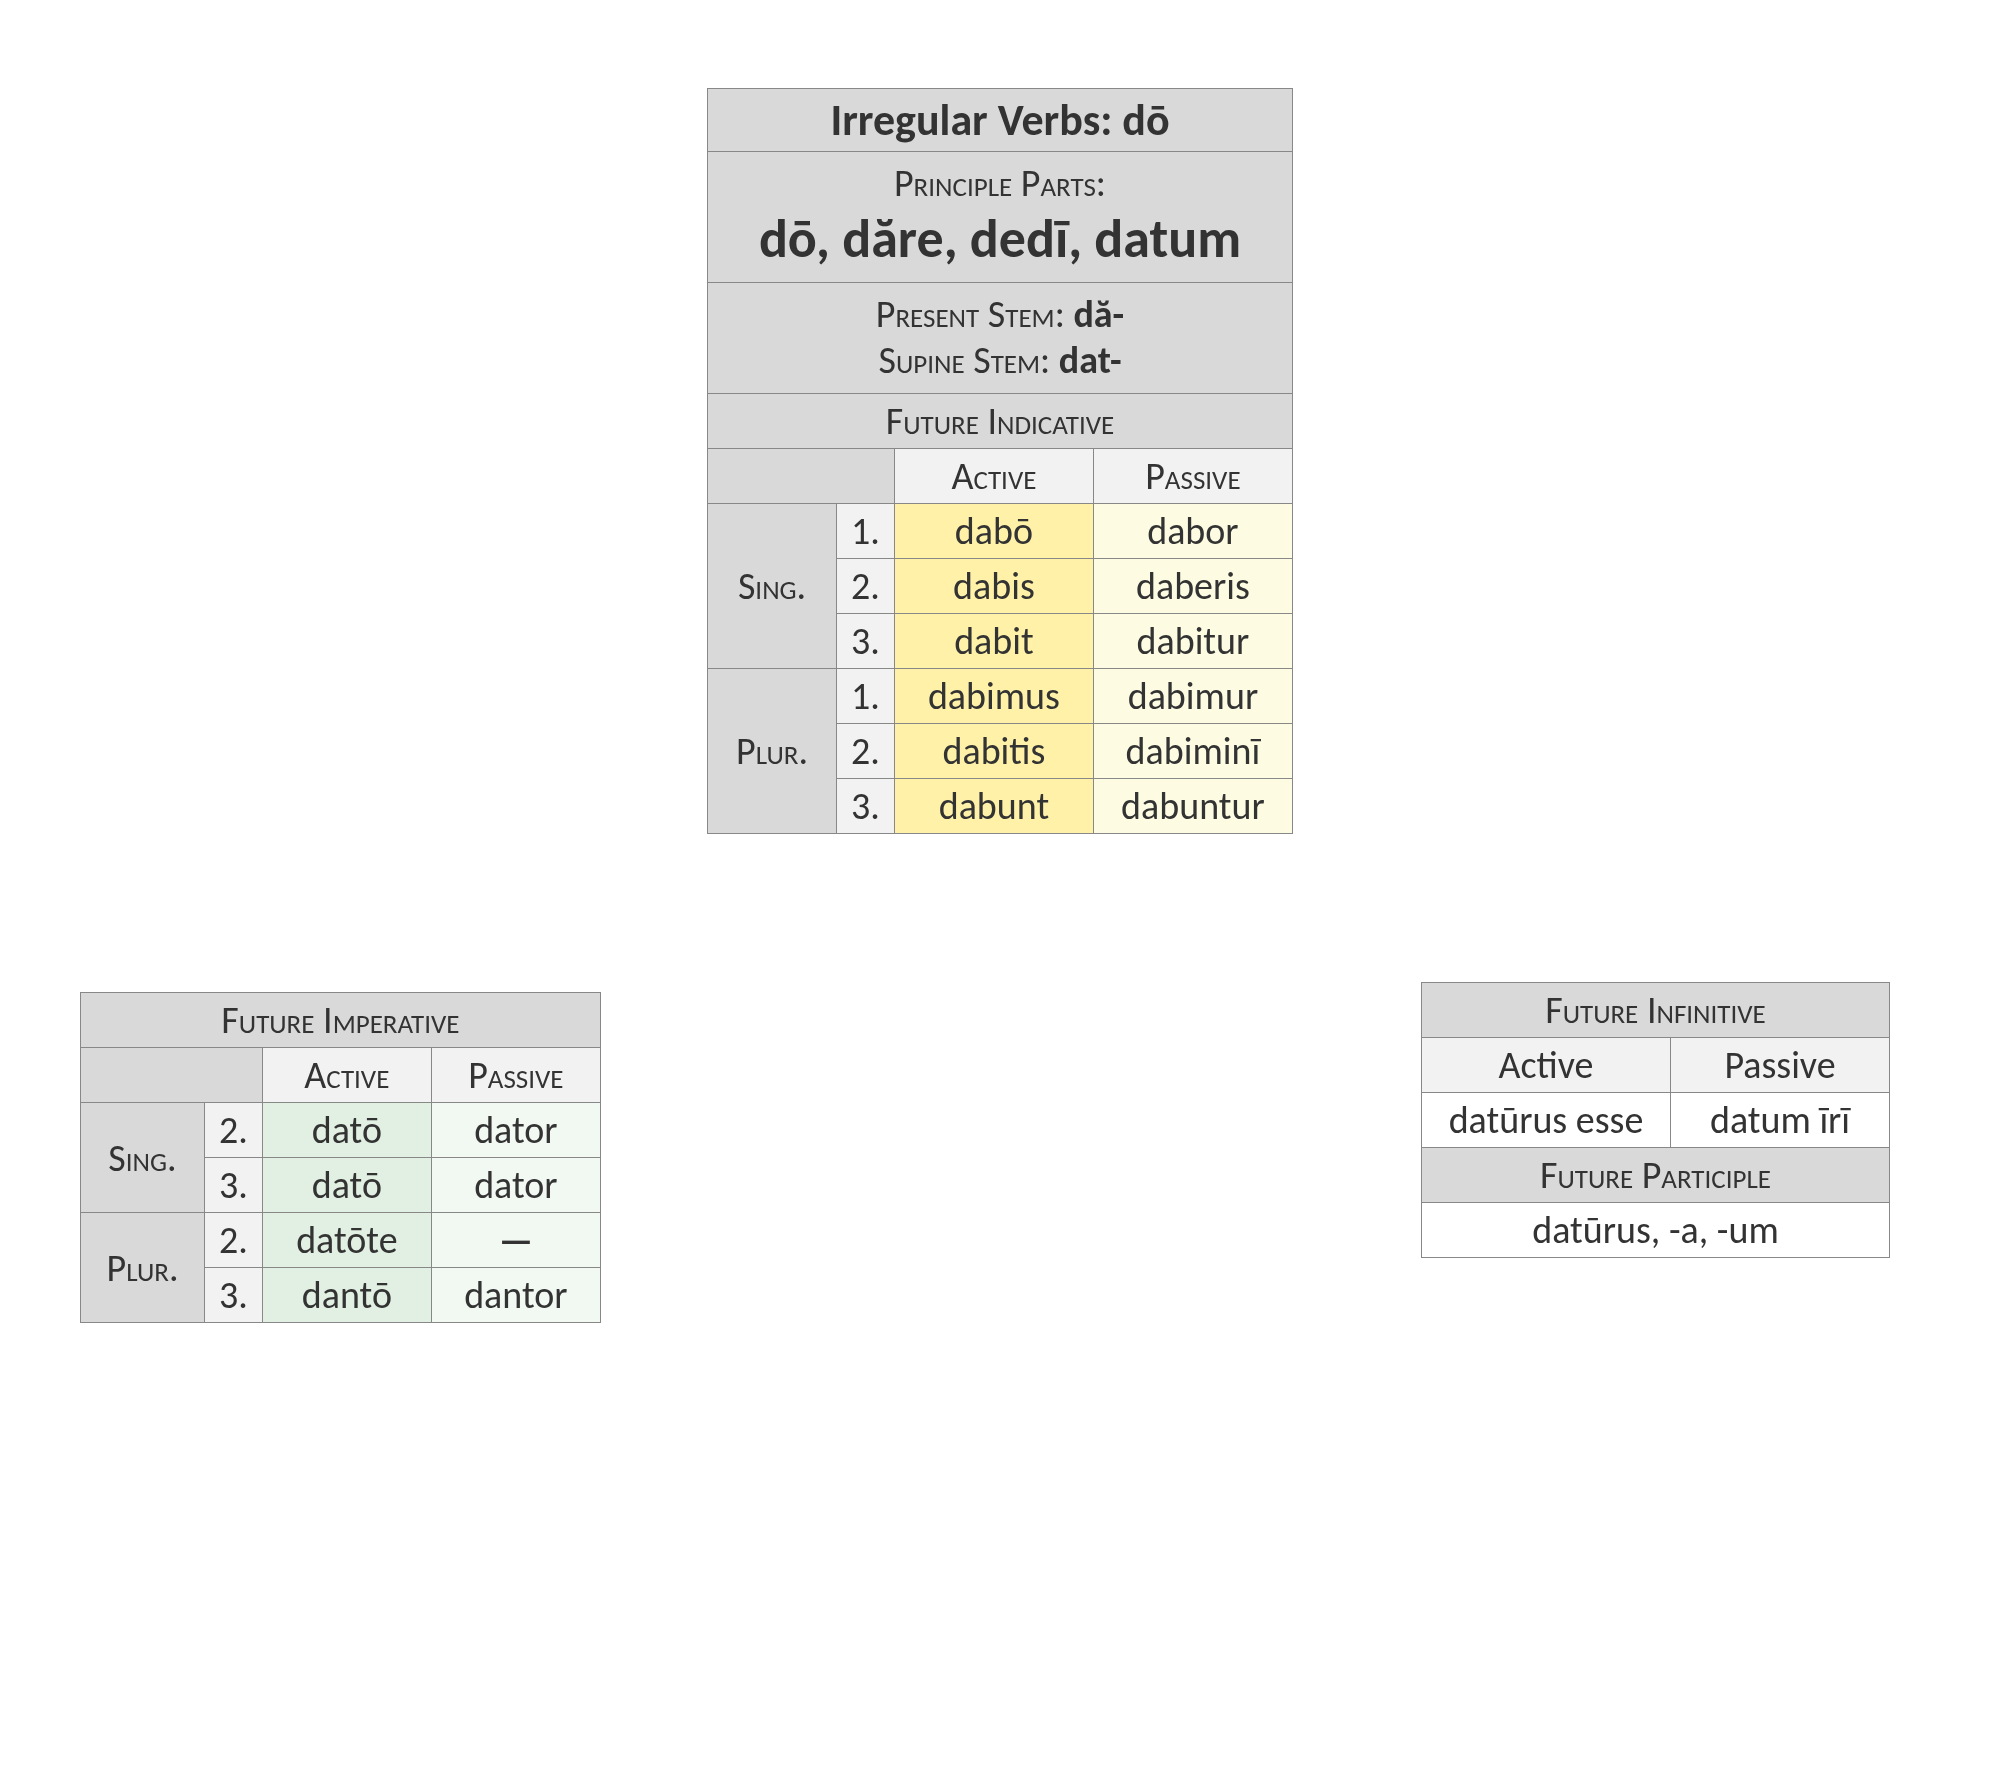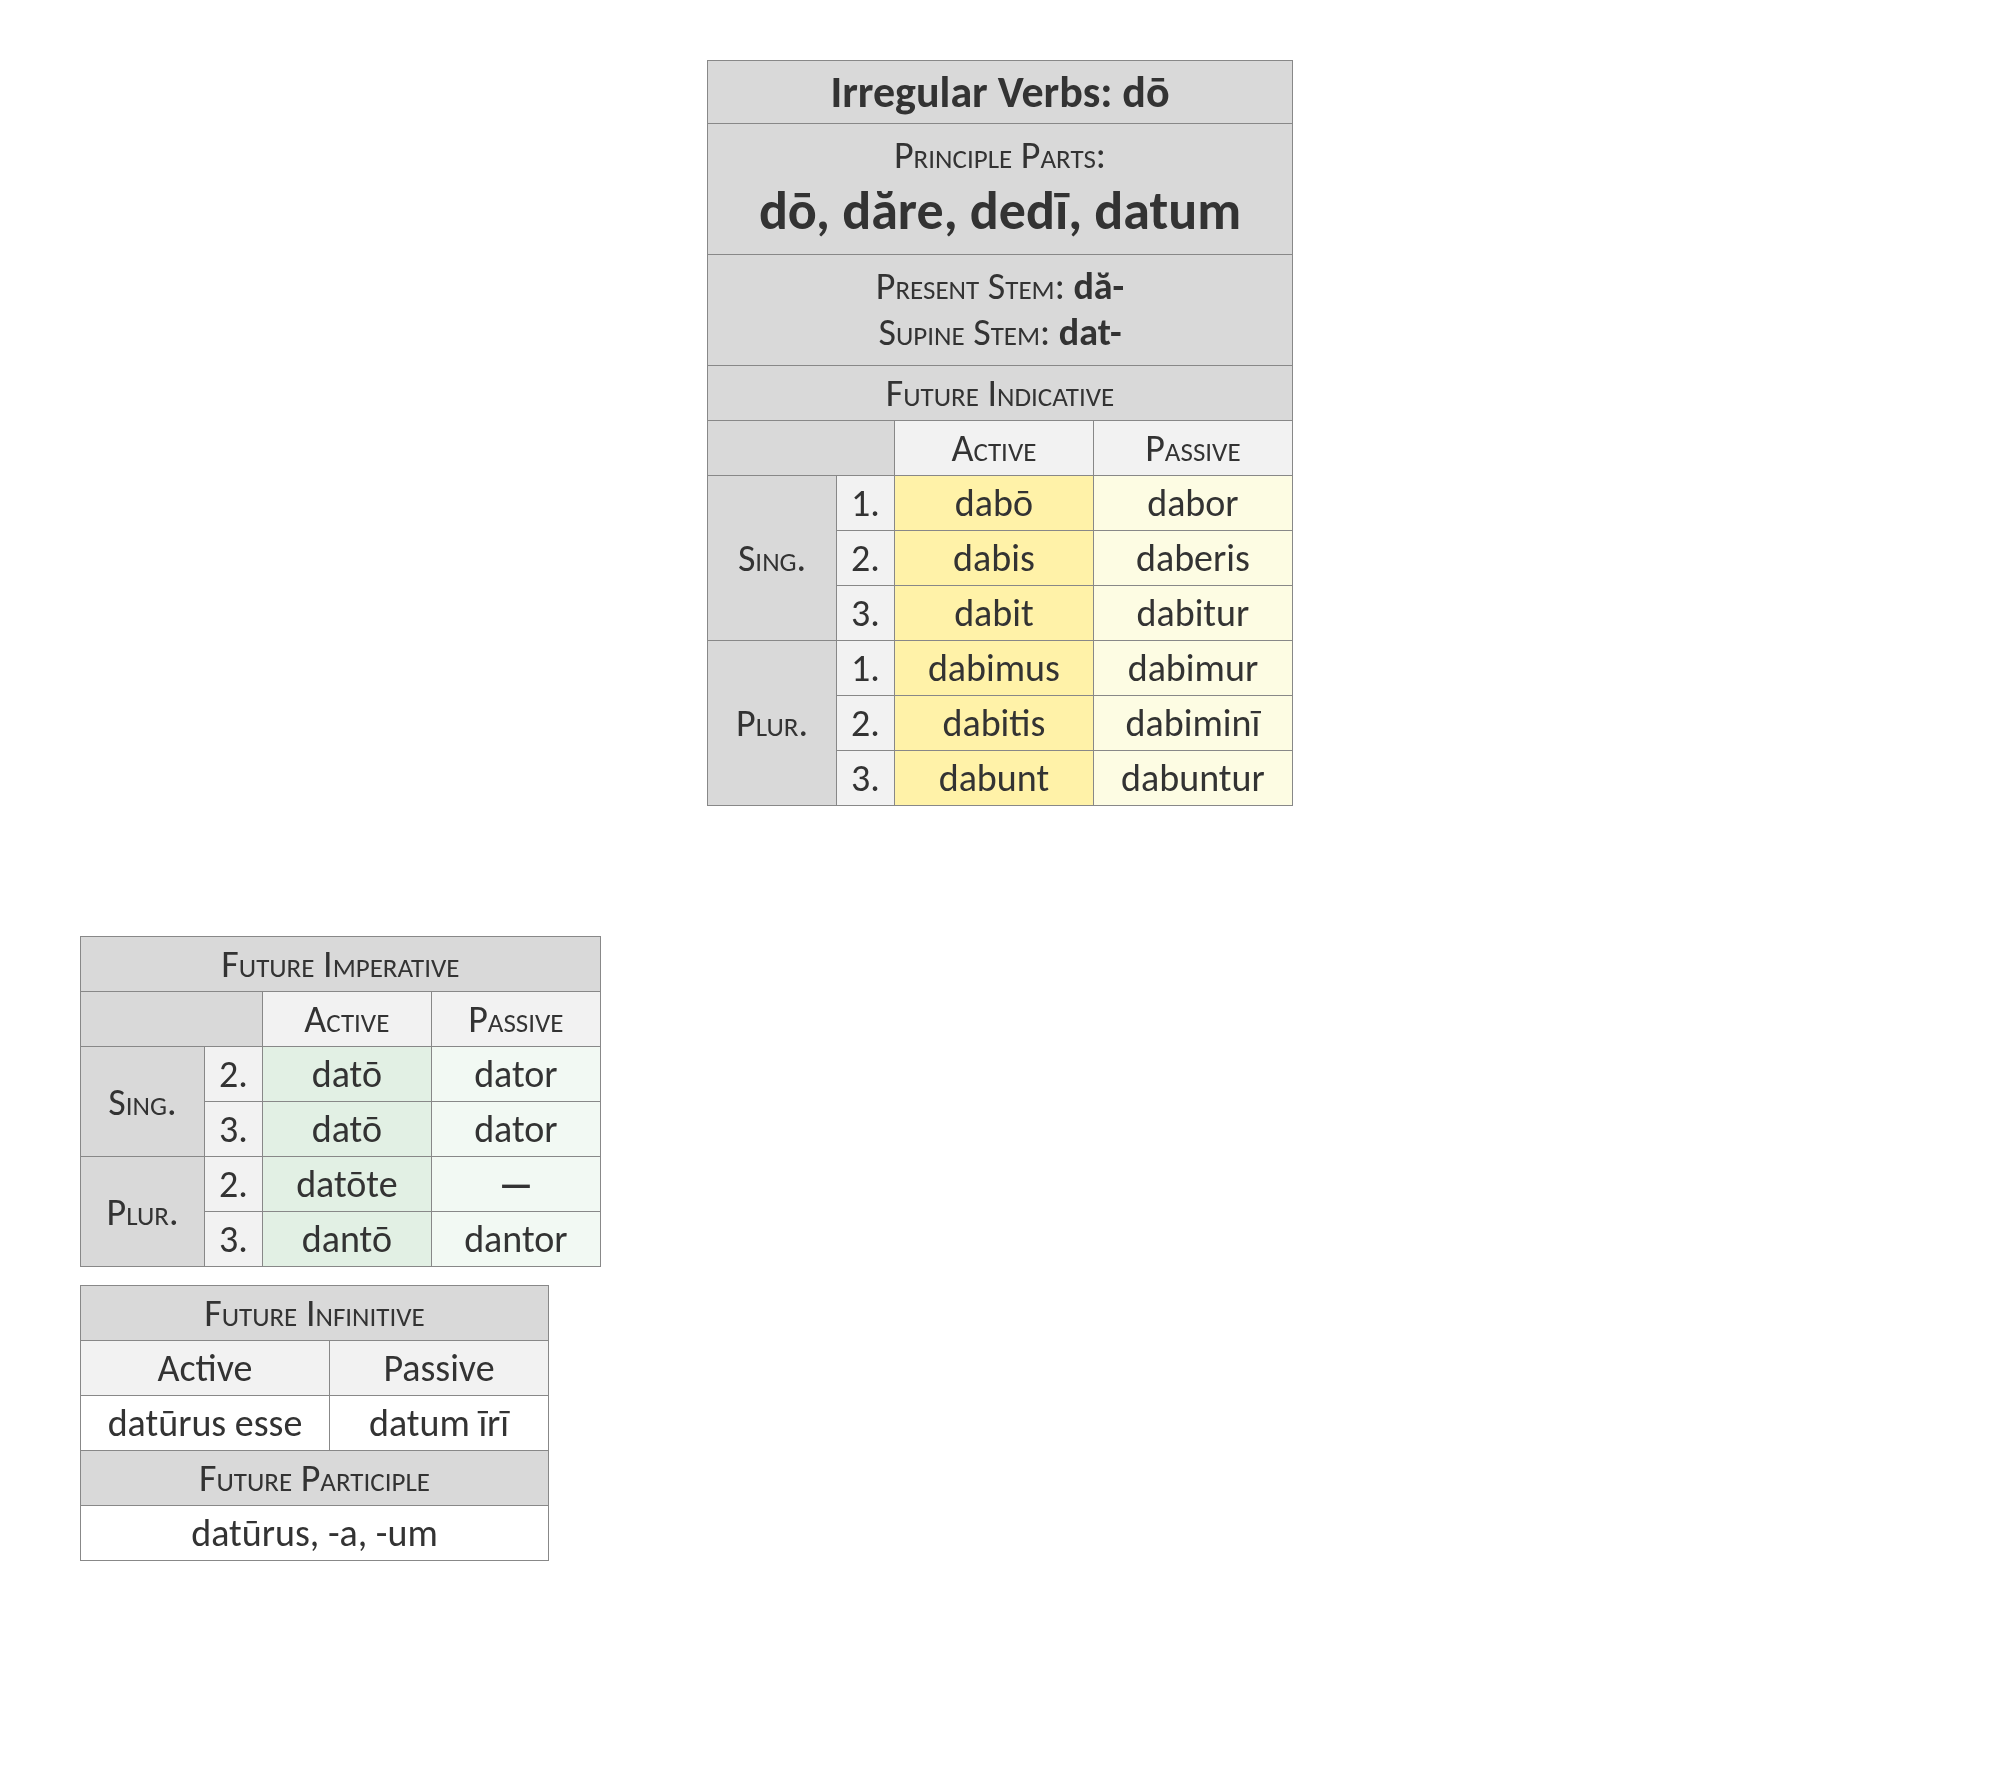--- a/index.html
+++ b/index.html
@@ -6,31 +6,31 @@
     font-family: Calibri, "Segoe UI", Arial, sans-serif;
     font-size: 38px;
     color: #333;
     margin: 0;
     padding: 60px 60px 60px 60px;
     width: 2000px;
     box-sizing: border-box;
     background: #fff;
   }
   .sc { font-variant: small-caps; }
-  table { border-collapse: collapse; }
+  table { border-collapse: collapse; margin-top: 28px; }
   td, th { border: 1.5px solid #888; padding: 4px 14px; text-align: center; font-weight: normal; }
   .hdr-grey { background: #d9d9d9; }
   .lt-grey  { background: #f2f2f2; }
   .yellow   { background: #fff2a8; }
   .yellow-lt{ background: #fdfce3; }
   .green    { background: #e2f0e4; }
   .green-lt { background: #f2f9f3; }
   .bold { font-weight: bold; }
   .main-wrap { display:flex; justify-content:center; }
-  .row2 { display:flex; justify-content:space-between; align-items:flex-start; margin-top:130px; padding: 0 50px 0 20px; flex-direction: column;}
+  .row2 { display:flex; justify-content:space-between; align-items:flex-start; margin-top:130px; padding: 0 50px 0 20px;}
   .title-big { font-size: 44px; font-weight:bold; }
 </style>
 </head>
 <body>
 
 <div class="main-wrap">
 <table>
   <tbody>
         <tr>
           <td colspan="4" class="hdr-grey title-big">Irregular Verbs: dō</td>

